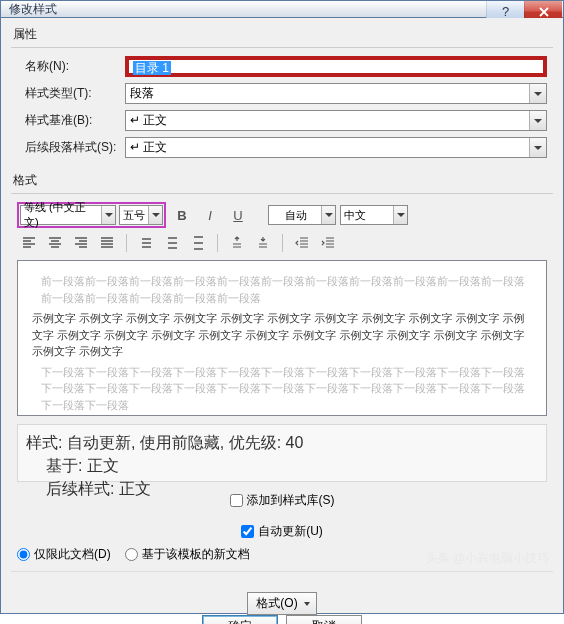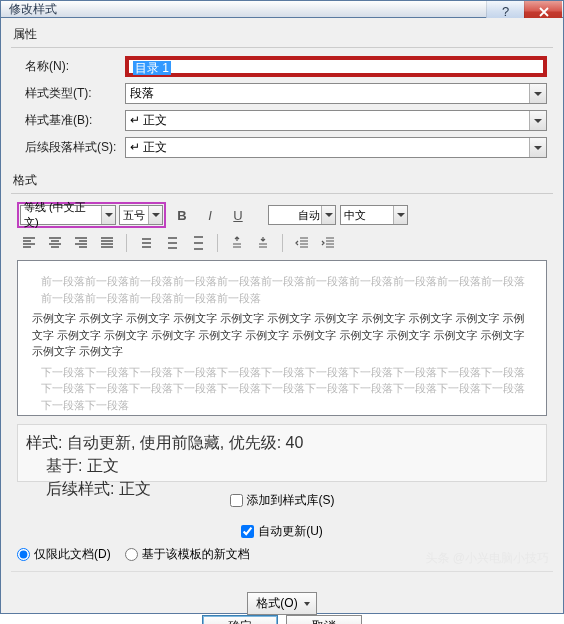--- a/index.html
+++ b/index.html
@@ -218,21 +218,21 @@
           <b>B</b>
         </button>
       <button class="tool-btn">
           <i>I</i>
         </button>
       <button class="tool-btn">
           <span class="underline-acc">U</span>
         </button>
       <span style="width:10px"></span>
       <span class="small-combo" style="width:68px">
-        <span style="width:100%;text-align:right">自动</span>
+        <span style="width:100%;text-align:center">自动</span>
         <div class="combo-btn"></div>
       </span>
       <span class="small-combo" style="width:68px">
         <span>中文</span>
         <div class="combo-btn"></div>
       </span>
     </div>
 
     <div class="para-toolbar">
       <button class="tool-btn">

